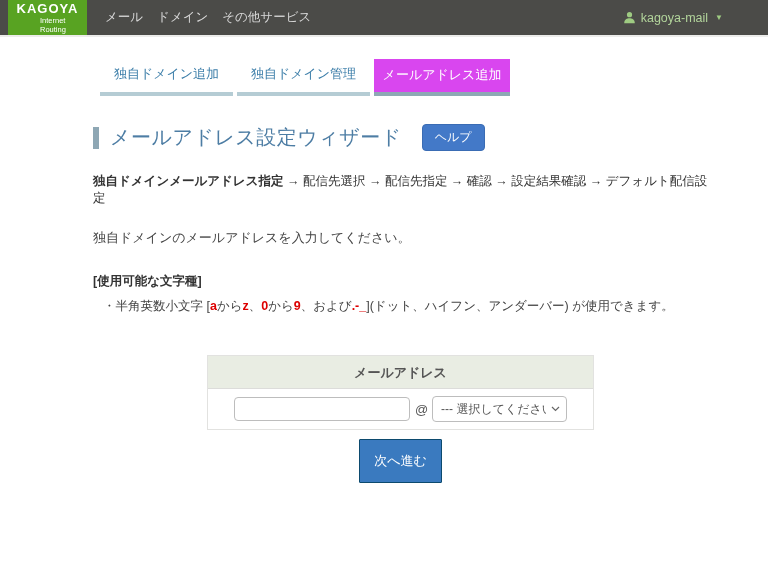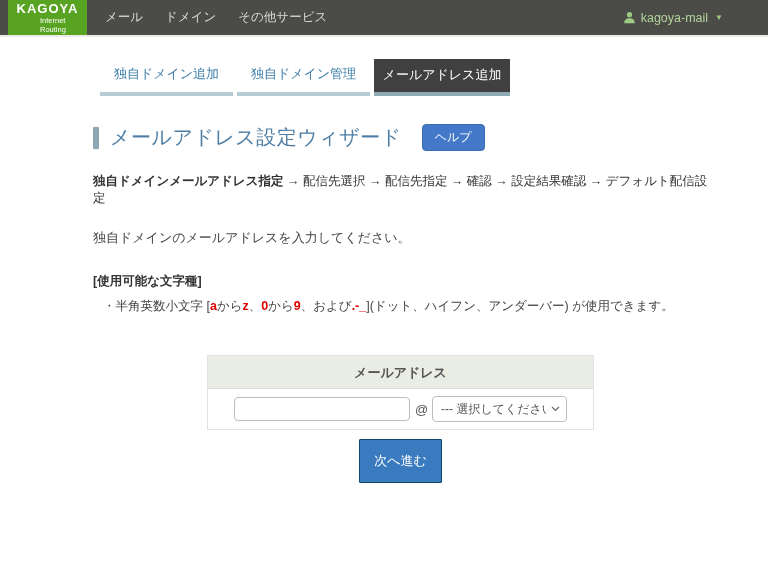--- a/index.html
+++ b/index.html
@@ -6,31 +6,31 @@
   html,body { width:768px; height:581px; background:#fff; overflow:hidden;
               font-family:"Liberation Sans","DejaVu Sans",sans-serif; }
 
   
   .topbar { height:37px; background:#4b4b48; display:flex; align-items:stretch;
             border-bottom:2px solid #ececea; }
   .logo { background:#58a322; margin-left:8px; width:79px; display:flex; flex-direction:column;
           justify-content:center; align-items:center; padding:3px 4px; cursor:pointer; }
   .logo-name { color:#fff; font-size:13px; font-weight:bold; letter-spacing:1px; line-height:14px; }
   .logo-sub  { color:#fff; font-size:7.5px; line-height:9px;padding-left:28px; }
-  .topnav { display:flex; align-items:center; margin-left:18px; gap:22px; }
+  .topnav { display:flex; align-items:center; margin-left:18px; gap:14px; }
   .topnav a { color:#d9d9d9; font-size:12.5px; text-decoration:none; cursor:pointer; }
   .user { margin-left:auto; margin-right:45px; display:flex; align-items:center; gap:5px;
           color:#b2d49b; font-size:12.5px; cursor:pointer; }
   .user .caret { font-size:8px; color:#9ecb82; margin-left:2px; }
 
   
   .tabs { display:flex; margin:20px 0 0 100px; align-items:flex-end; }
   .tab { width:133px; text-align:center; color:#3c7ea9; font-size:13px; padding:8px 0 9px;
          border-bottom:4px solid #b5ccd4; margin-right:4px; cursor:pointer; }
-  .tab.active { background:#404040; color:#fff; width:136px; padding:7px 0 8px;
+  .tab.active { background:#d946ef; color:#fff; width:136px; padding:7px 0 8px;
                 border-bottom:4px solid #8da9b4; }
 
   
   .content { padding-left:93px; padding-right:60px; }
   .title-row { display:flex; align-items:center; margin-top:28px; }
   .title-marker { width:6px; height:22px; background:#8ea7b4; margin-right:11px; }
   .page-title { font-size:20px; color:#4d7da4; font-weight:normal; letter-spacing:0.5px; }
   .help-btn { margin-left:20px; background:#4379c8; color:#fff; border:1px solid #3a6cb4;
               border-radius:4px; font-size:12px; padding:4px 12px; cursor:pointer; }
 

